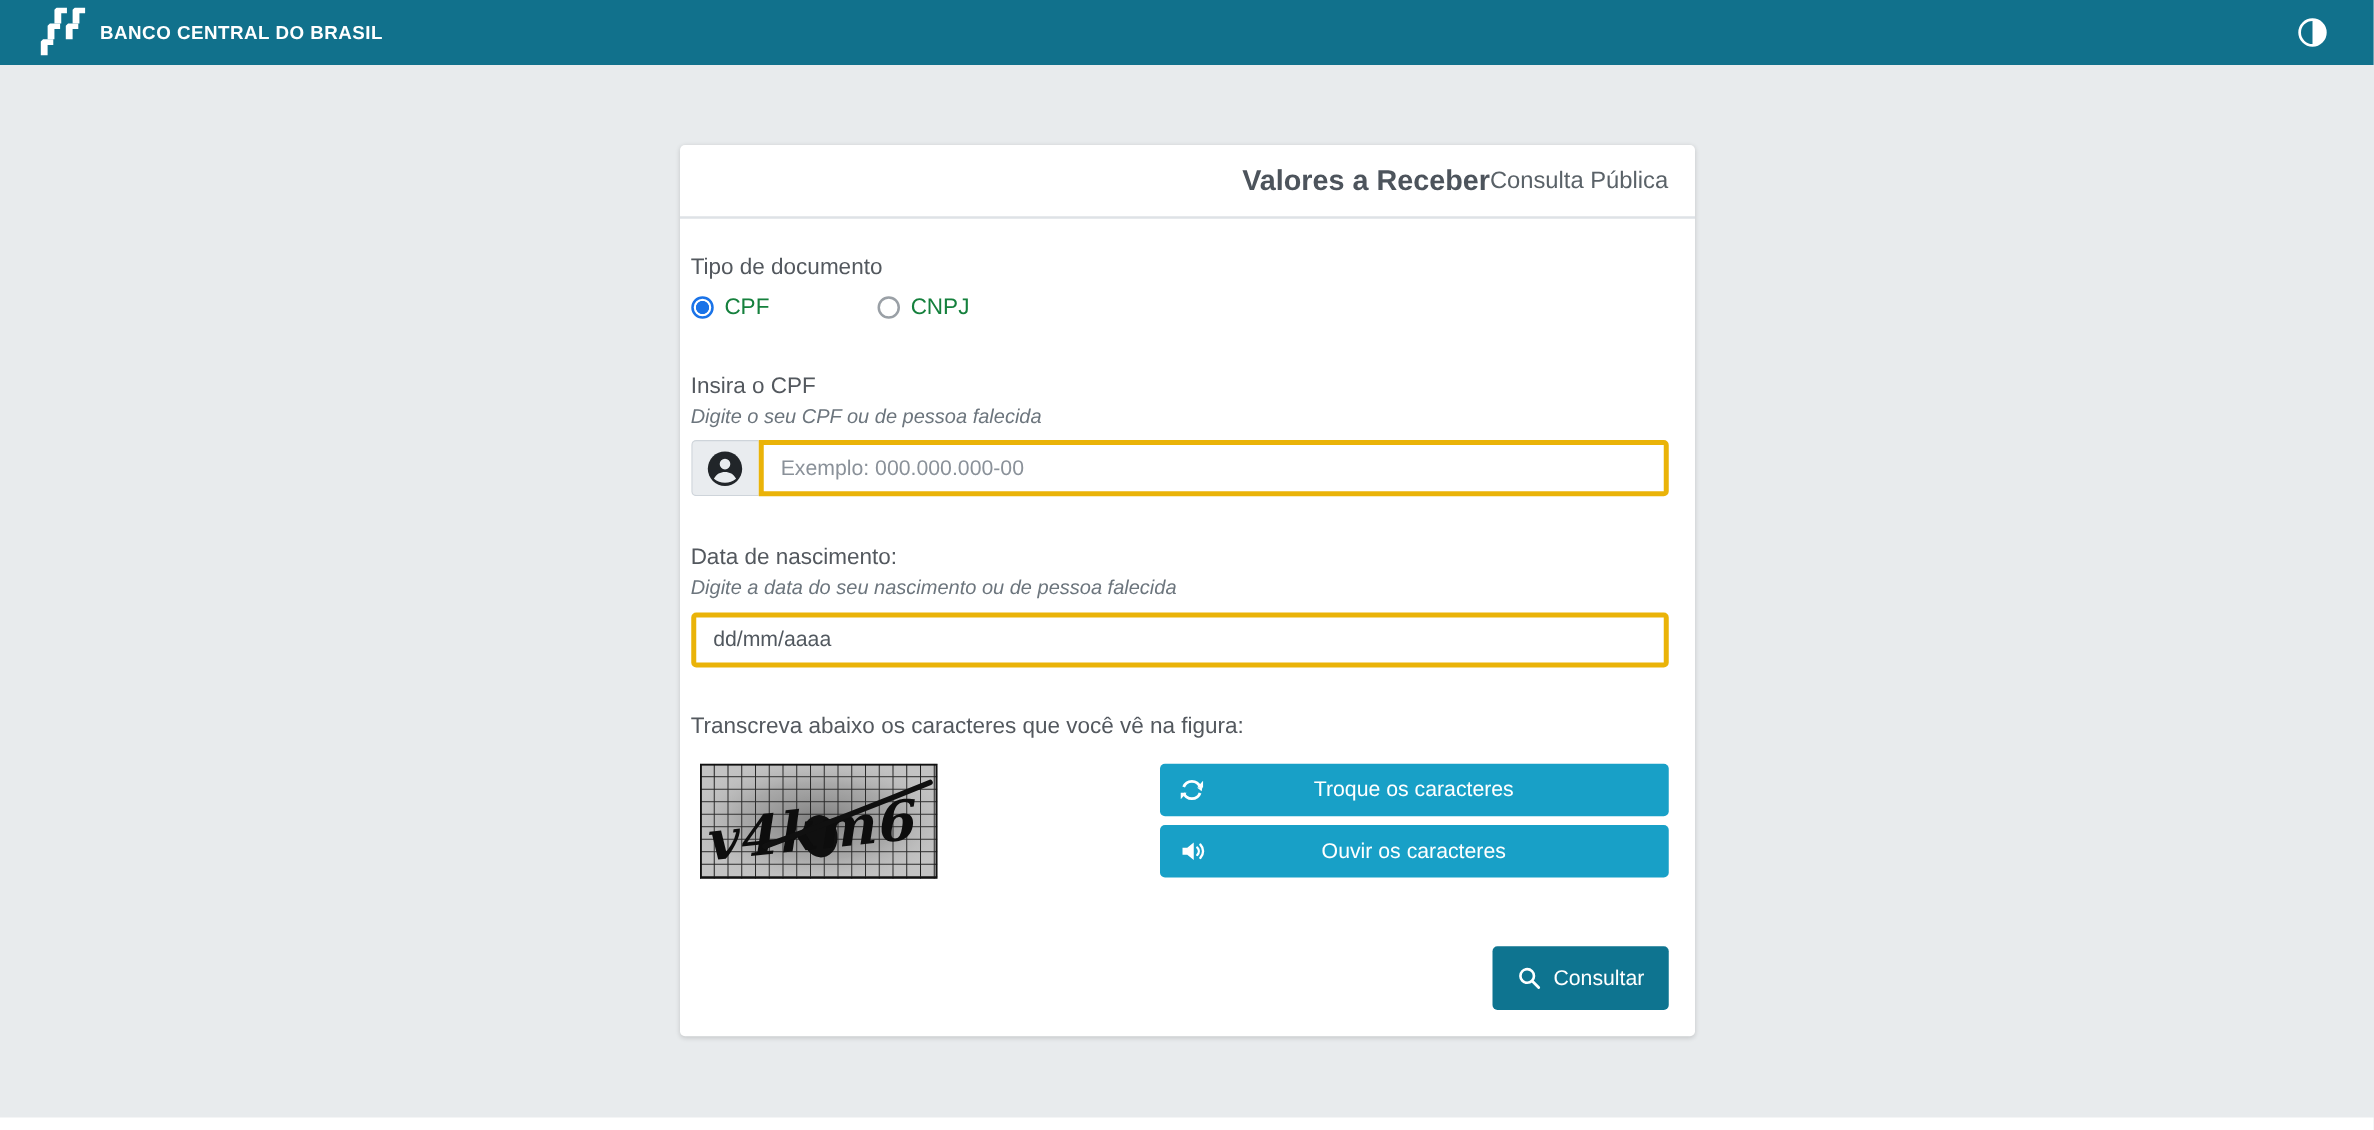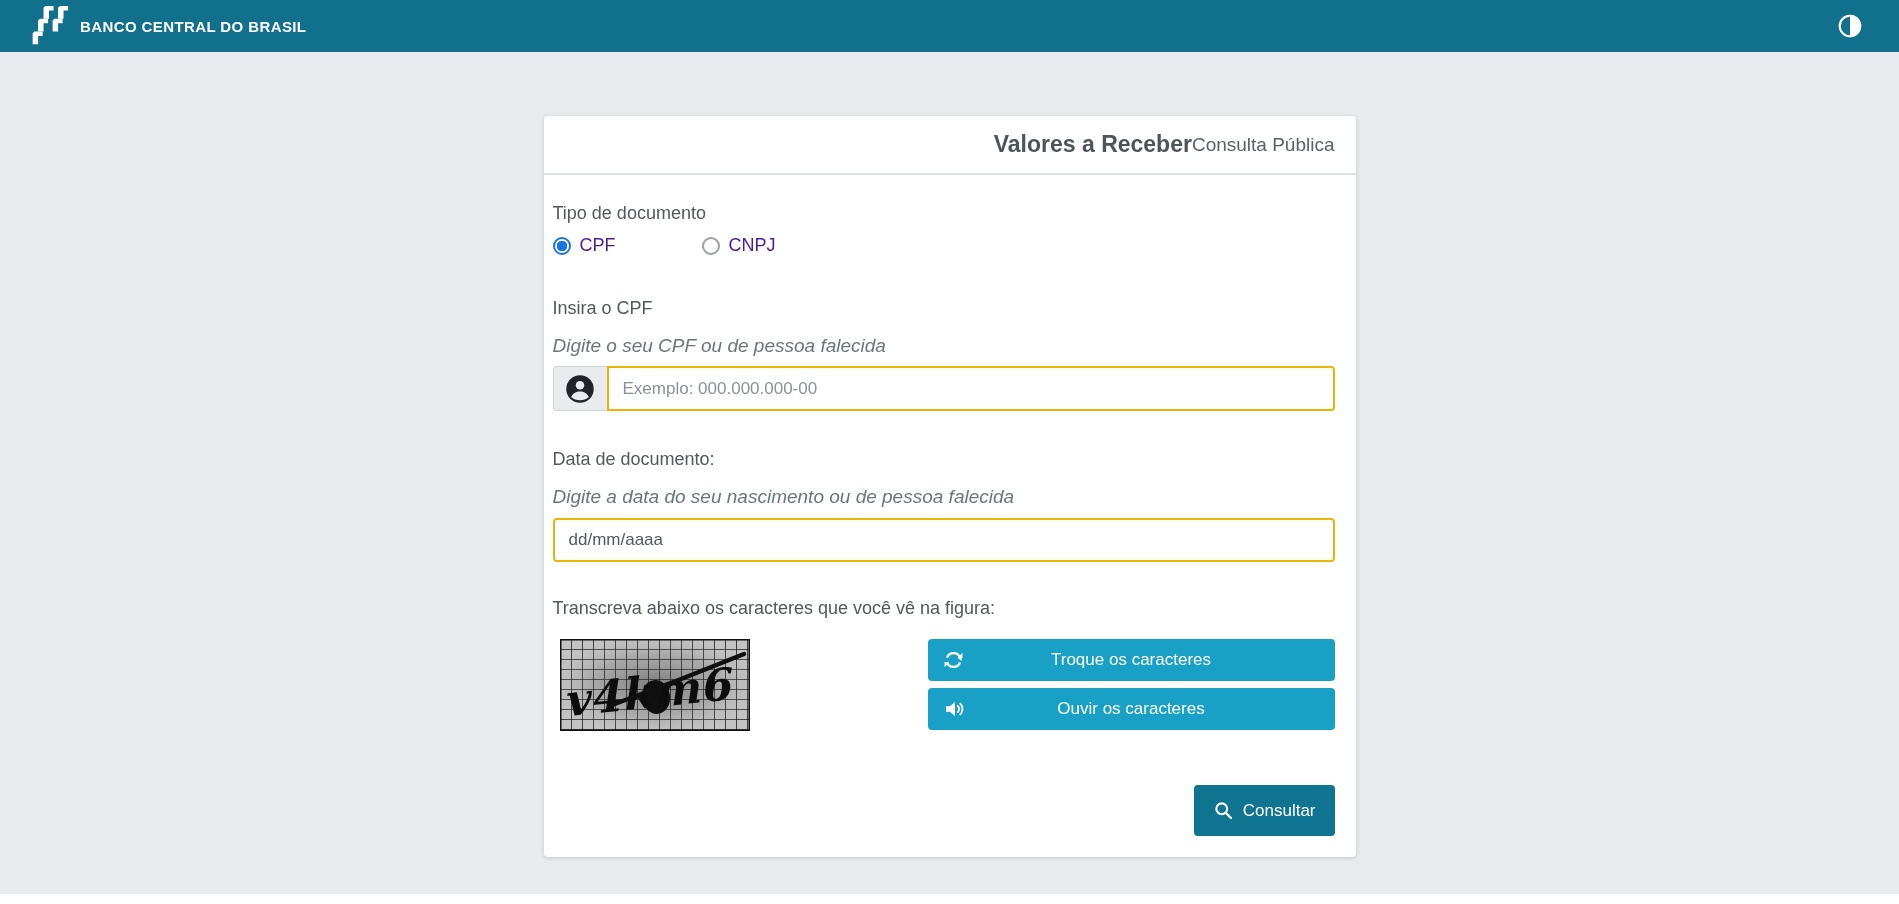--- a/index.html
+++ b/index.html
@@ -31,43 +31,43 @@
     box-shadow:0 1px 4px rgba(0,0,0,.16);
   }
   .card-header{
     display:flex;align-items:center;justify-content:flex-end;
     height:59px;padding:0 21px;border-bottom:2px solid #dee2e6;
   }
   .card-title{font-size:23px;font-weight:bold;color:#4d545c;}
   .card-sub{font-size:19px;color:#5a6268;}
   .card-body{padding:28px 21px 21px 9px;}
   .section-label{font-size:18px;color:#53585e;}
-  .helper{font-size:19px;font-style:italic;color:#6c757d;margin-top:16px;}
+  .helper{font-size:16px;font-style:italic;color:#6c757d;margin-top:6px;}
   
   .radio-row{display:flex;align-items:center;margin-top:11px;}
   .radio-opt{display:flex;align-items:center;gap:9px;cursor:pointer;}
   .radio-opt:first-child{margin-right:86px;}
   .radio-opt input{
     appearance:none;-webkit-appearance:none;margin:0;
     width:18px;height:18px;border:2px solid #9aa0a6;border-radius:50%;background:#fff;
   }
   .radio-opt input:checked{
     border-color:var(--c-blue);
     background:radial-gradient(circle,var(--c-blue) 0 5px,transparent 5.5px);
   }
-  .radio-label{font-size:18px;color:#4c1d95;}
+  .radio-label{font-size:18px;color:#15803d;}
   .field{margin-top:42px;}
   
   .input-group{display:flex;height:45px;margin-top:9px;}
   .addon{
     width:54px;background:#e9ecef;border:1px solid #ced4da;border-right:none;
     border-radius:4px 0 0 4px;display:flex;align-items:center;justify-content:center;
   }
   .text-input{
-    border:2px solid #eab308;border-radius:4px;padding:0 14px;
+    border:4px solid #eab308;border-radius:4px;padding:0 14px;
     font-size:17px;color:#495057;font-family:inherit;outline:none;width:100%;
   }
   .input-group .text-input{border-radius:0 4px 4px 0;flex:1;}
   .text-input::placeholder{color:#8a9199;opacity:1;}
   .date-input{height:44px;margin-top:10px;}
   .date-input::placeholder{color:#51585f;}
   
   .captcha-block{margin-top:36px;}
   .captcha-row{display:flex;justify-content:space-between;align-items:flex-start;margin-top:20px;}
   .captcha-img{width:190px;height:92px;margin-left:7px;display:block;}
@@ -154,21 +154,21 @@
               <circle cx="12" cy="9" r="3.4" fill="#e9ecef"></circle>
               <path d="M4.9 18.4c1.5-3.1 4.2-4.4 7.1-4.4s5.6 1.3 7.1 4.4a10.9 10.9 0 0 1-14.2 0z" fill="#e9ecef"></path>
             </svg>
           </span>
         </span>
         <input class="text-input" type="text" placeholder="Exemplo: 000.000.000-00" style="">
       </div>
     </div>
 
     <div class="field" style="margin-top:38px;">
-      <div class="section-label">Data de documento:</div>
+      <div class="section-label">Data de nascimento:</div>
       <div class="helper">Digite a data do seu nascimento ou de pessoa falecida</div>
       <input class="text-input date-input" type="text" placeholder="dd/mm/aaaa" style="">
     </div>
 
     <div class="captcha-block">
       <div class="section-label">Transcreva abaixo os caracteres que você vê na figura:</div>
 
       <div class="captcha-row">
 
         <span>

